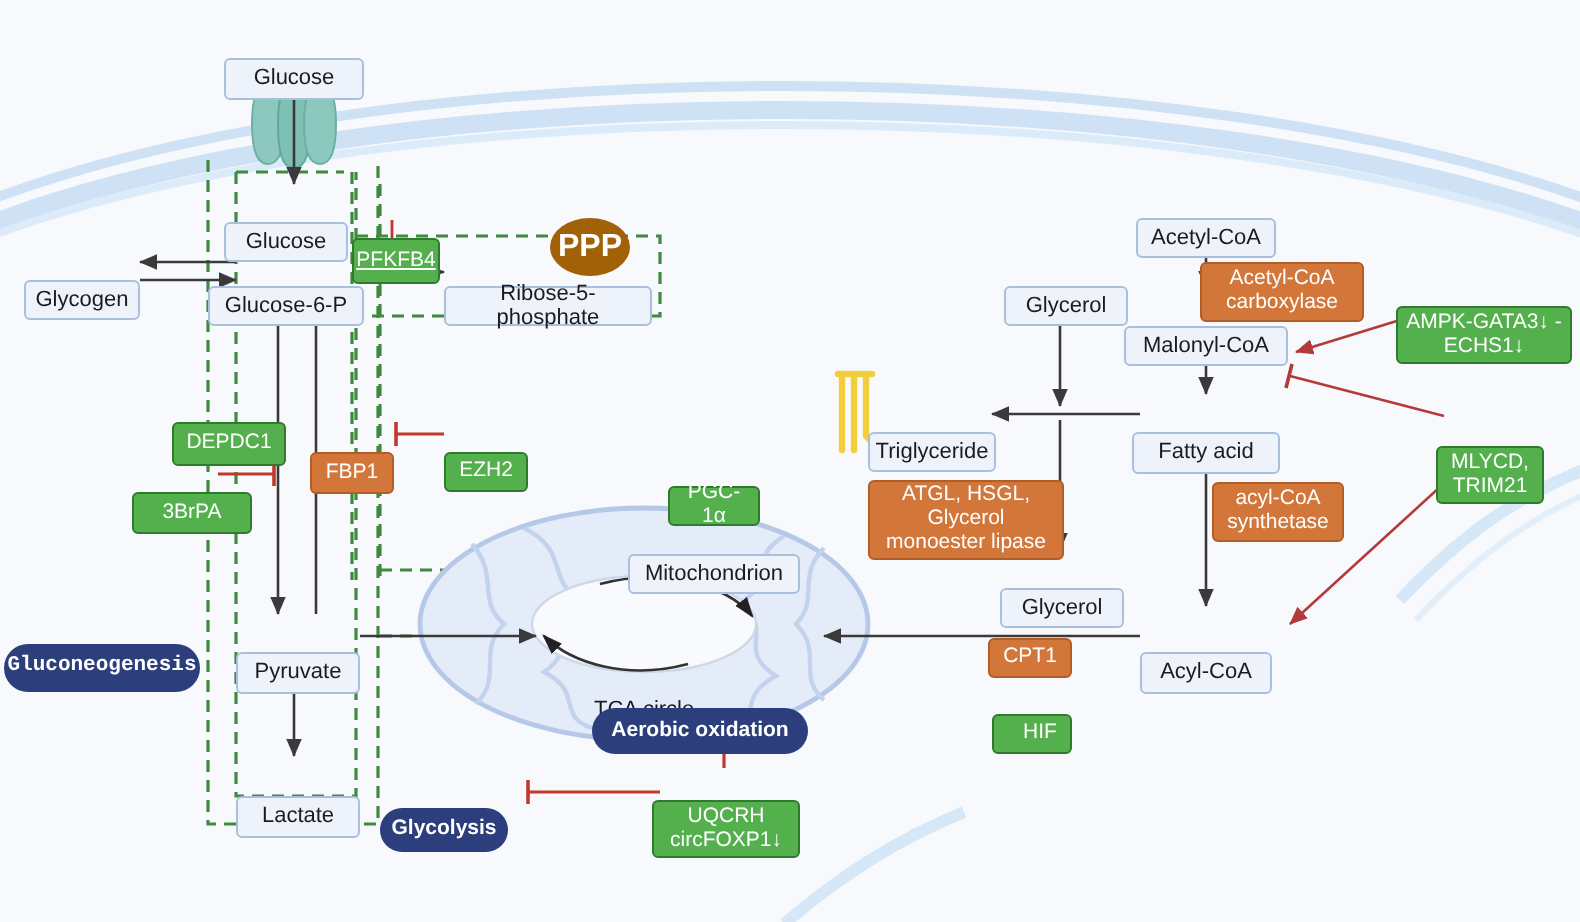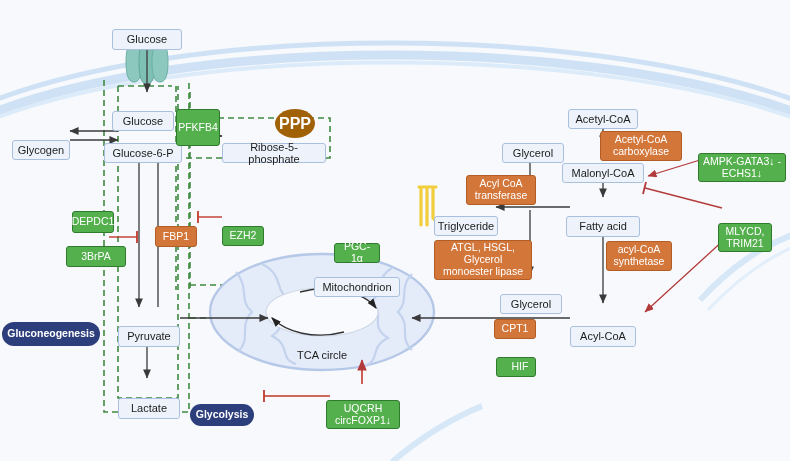--- a/index.html
+++ b/index.html
@@ -234,23 +234,23 @@
   <div class="node met" style="left:566px;top:197px;width:74px;height:21px;">Fatty acid</div>
 
   <div class="node met" style="left:502px;top:124px;width:62px;height:20px;">Glycerol</div>
 
   <div class="node met" style="left:434px;top:197px;width:64px;height:20px;">Triglyceride</div>
 
   <div class="node met" style="left:500px;top:275px;width:62px;height:20px;">Glycerol</div>
 
   <div class="node met" style="left:570px;top:307px;width:66px;height:21px;">Acyl-CoA</div>
 
-  <div class="node gene" style="left:176px;top:90px;width:44px;height:37px;">PFKFB4</div>
-
-  <div class="node gene" style="left:72px;top:192px;width:42px;height:22px;">DEPDC1</div>
+  <div class="node gene" style="left:176px;top:100px;width:44px;height:23px;text-decoration:underline;">PFKFB4</div>
+
+  <div class="node gene" style="left:86px;top:192px;width:57px;height:22px;">DEPDC1</div>
 
   <div class="node gene" style="left:66px;top:227px;width:60px;height:21px;">3BrPA</div>
 
   <div class="node gene" style="left:222px;top:207px;width:42px;height:20px;">EZH2</div>
 
   <div class="node gene" style="left:334px;top:224px;width:46px;height:20px;">PGC-1α</div>
 
   <div class="node gene" style="left:326px;top:381px;width:74px;height:29px;white-space:pre-line;">UQCRH
 circFOXP1↓</div>
 
@@ -260,32 +260,31 @@
 ECHS1↓</div>
 
   <div class="node gene" style="left:718px;top:204px;width:54px;height:29px;white-space:pre-line;">MLYCD,
 TRIM21</div>
 
   <div class="node enz" style="left:155px;top:207px;width:42px;height:21px;">FBP1</div>
 
   <div class="node enz" style="left:600px;top:112px;width:82px;height:30px;white-space:pre-line;">Acetyl-CoA
 carboxylase</div>
 
-  <div class="node enz" style="left:466px;top:156px;width:70px;height:30px;white-space:pre-line;">Acyl CoA
-transferase</div>
 
   <div class="node enz" style="left:434px;top:221px;width:98px;height:40px;white-space:pre-line;">ATGL, HSGL,
 Glycerol
 monoester lipase</div>
 
   <div class="node enz" style="left:606px;top:222px;width:66px;height:30px;white-space:pre-line;">acyl-CoA
 synthetase</div>
 
   <div class="node enz" style="left:494px;top:300px;width:42px;height:20px;">CPT1</div>
 
   <div class="node badge-round" style="left:275px;top:90px;width:40px;height:29px;">PPP</div>
 
-  <div class="node badge" style="left:2px;top:303px;width:98px;height:24px;">Gluconeogenesis</div>
-
+  <div class="node badge" style="left:2px;top:303px;width:98px;height:24px;font-family:Liberation Mono, monospace;">Gluconeogenesis</div>
+
+  <div class="node badge" style="left:296px;top:335px;width:108px;height:23px;">Aerobic oxidation</div>
 
   <div class="node badge" style="left:190px;top:385px;width:64px;height:22px;">Glycolysis</div>
 
 </div>
 
 </body></html>

